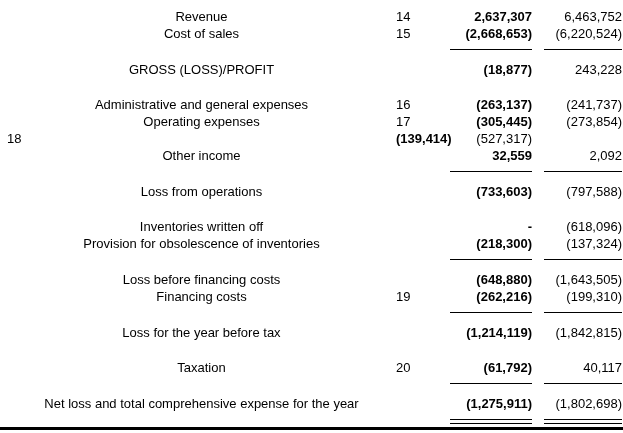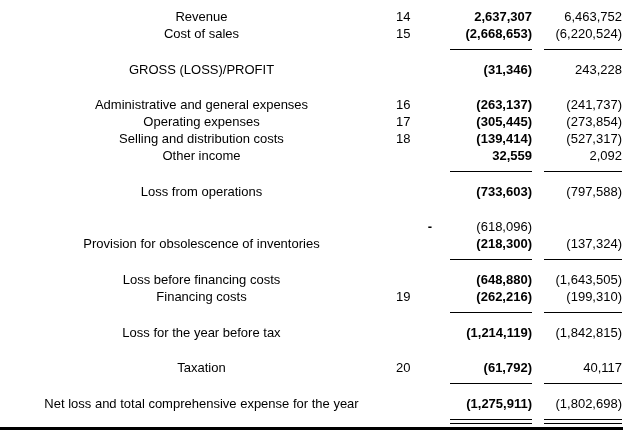--- a/index.html
+++ b/index.html
@@ -83,39 +83,38 @@
     </span>
     <span class="amt">
       <span class="rule-line prior-rule"></span>
     </span>
   </div>
       </div>
       <div class="section no-rule">
         <div class="row bold">
     <span class="label">GROSS (LOSS)/PROFIT</span>
     <span class="note"></span>
-    <span class="amt current">(31,346)</span>
+    <span class="amt current">(18,877)</span>
     <span class="amt prior">243,228</span>
   </div>
       </div>
       <div class="section">
         <div class="row">
     <span class="label">Administrative and general expenses</span>
     <span class="note">16</span>
     <span class="amt current">(263,137)</span>
     <span class="amt prior">(241,737)</span>
   </div>
         <div class="row">
     <span class="label">Operating expenses</span>
     <span class="note">17</span>
     <span class="amt current">(305,445)</span>
     <span class="amt prior">(273,854)</span>
   </div>
         <div class="row">
-    <span class="label">Selling and distribution costs</span>
     <span class="note">18</span>
     <span class="amt current">(139,414)</span>
     <span class="amt prior">(527,317)</span>
   </div>
         <div class="row">
     <span class="label">Other income</span>
     <span class="note"></span>
     <span class="amt current">32,559</span>
     <span class="amt prior">2,092</span>
   </div>
@@ -133,20 +132,21 @@
       <div class="section no-rule">
         <div class="row bold">
     <span class="label">Loss from operations</span>
     <span class="note"></span>
     <span class="amt current">(733,603)</span>
     <span class="amt prior">(797,588)</span>
   </div>
       </div>
       <div class="section">
         <div class="row">
+    <span class="label">Inventories written off</span>
     <span class="note"></span>
     <span class="amt current">-</span>
     <span class="amt prior">(618,096)</span>
   </div>
         <div class="row">
     <span class="label">Provision for obsolescence of inventories</span>
     <span class="note"></span>
     <span class="amt current">(218,300)</span>
     <span class="amt prior">(137,324)</span>
   </div>

